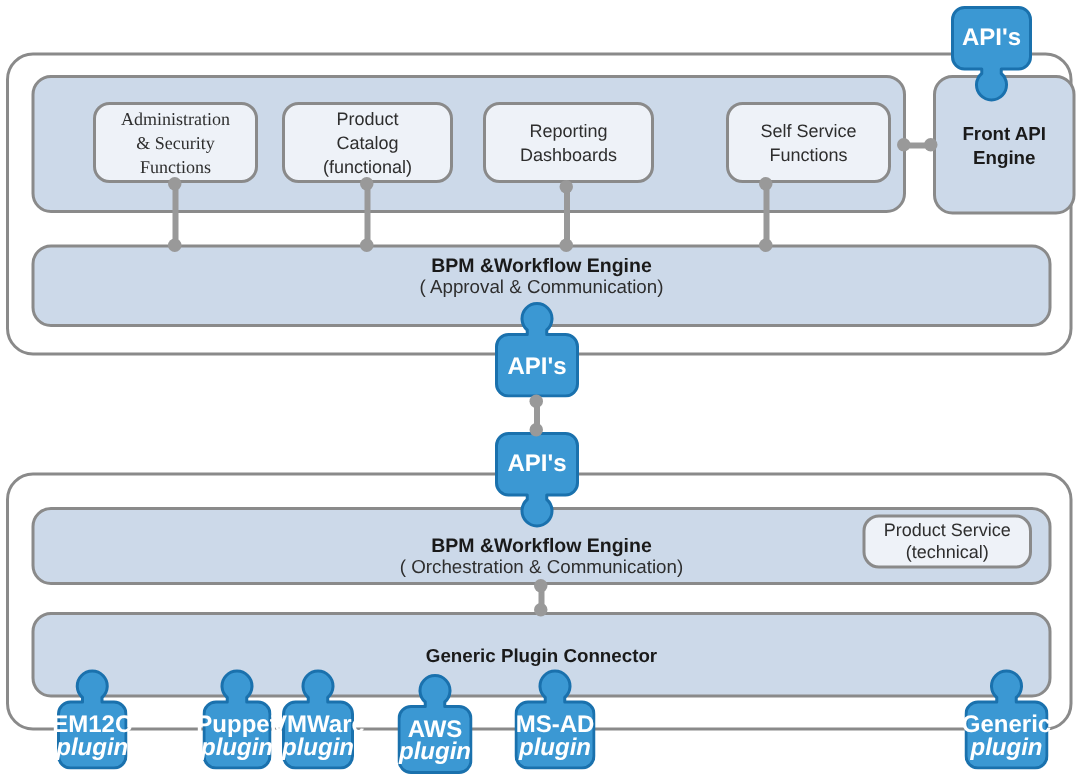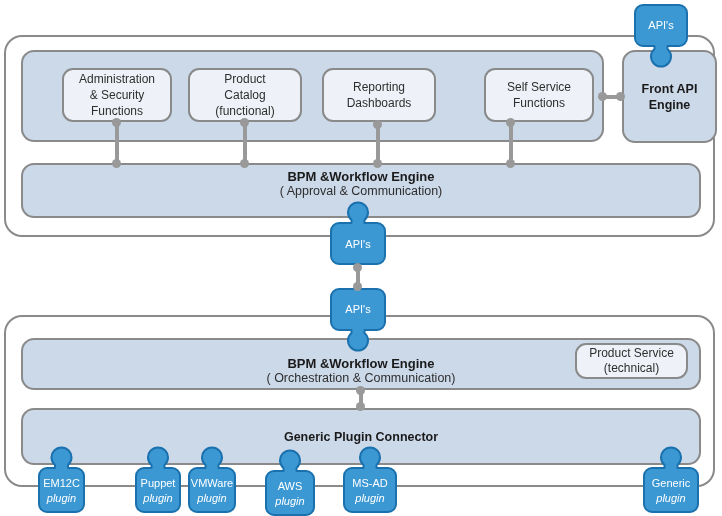--- a/index.html
+++ b/index.html
@@ -16,39 +16,39 @@
   .bpm    { text-align:center; }
   .bpm .t { font-weight:bold; font-size:13px; line-height:15px; color:#1a1a1a; }
   .bpm .s { font-size:12.5px; line-height:15px; color:#2e2e2e; }
 
   .cl { position:absolute; background:#999999; }
   .cd { position:absolute; width:9px; height:9px; border-radius:50%; background:#999999; }
 
   .puzzle { position:absolute; }
   .puzzle svg { position:absolute; left:0; top:0; display:block; }
   .plabel { position:absolute; left:0; right:0; display:flex; flex-direction:column;
-            align-items:center; justify-content:center; color:#ffffff; font-weight:normal;
-            font-size:11px; line-height:15px; text-align:center; white-space:pre-line; }
+            align-items:center; justify-content:center; color:#ffffff; font-weight:bold;
+            font-size:16px; line-height:15px; text-align:center; white-space:pre-line; }
   .knob-up   .plabel { top:22px; bottom:0; }
   .knob-down .plabel { top:0; bottom:22px; }
   .ptype { font-style:italic; }
 
   .flexc { display:flex; align-items:center; justify-content:center; text-align:center; white-space:pre-line; }
 </style>
 </head>
 <body>
 
 <div class="canvas">
 
   <div class="outer" style="left:4px; top:35px; width:711px; height:202px;"></div>
   <div class="outer" style="left:4px; top:315px; width:711px; height:172px;"></div>
 
   <div class="panel" style="left:21px; top:50px; width:583px; height:92px;"></div>
 
-  <div class="pale" style="left:62px; top:68px; width:110px; height:54px;">Administration
+  <div class="pale" style="left:62px; top:68px; width:110px; height:54px;font-family:Liberation Serif, serif;">Administration
 &amp; Security
 Functions</div>
   <div class="pale" style="left:188px; top:68px; width:114px; height:54px;">Product
 Catalog
 (functional)</div>
   <div class="pale" style="left:322px; top:68px; width:114px; height:54px;">Reporting
 Dashboards</div>
   <div class="pale" style="left:456px; top:68px; width:110px; height:54px;margin-left:28px;">Self Service
 Functions</div>
 

